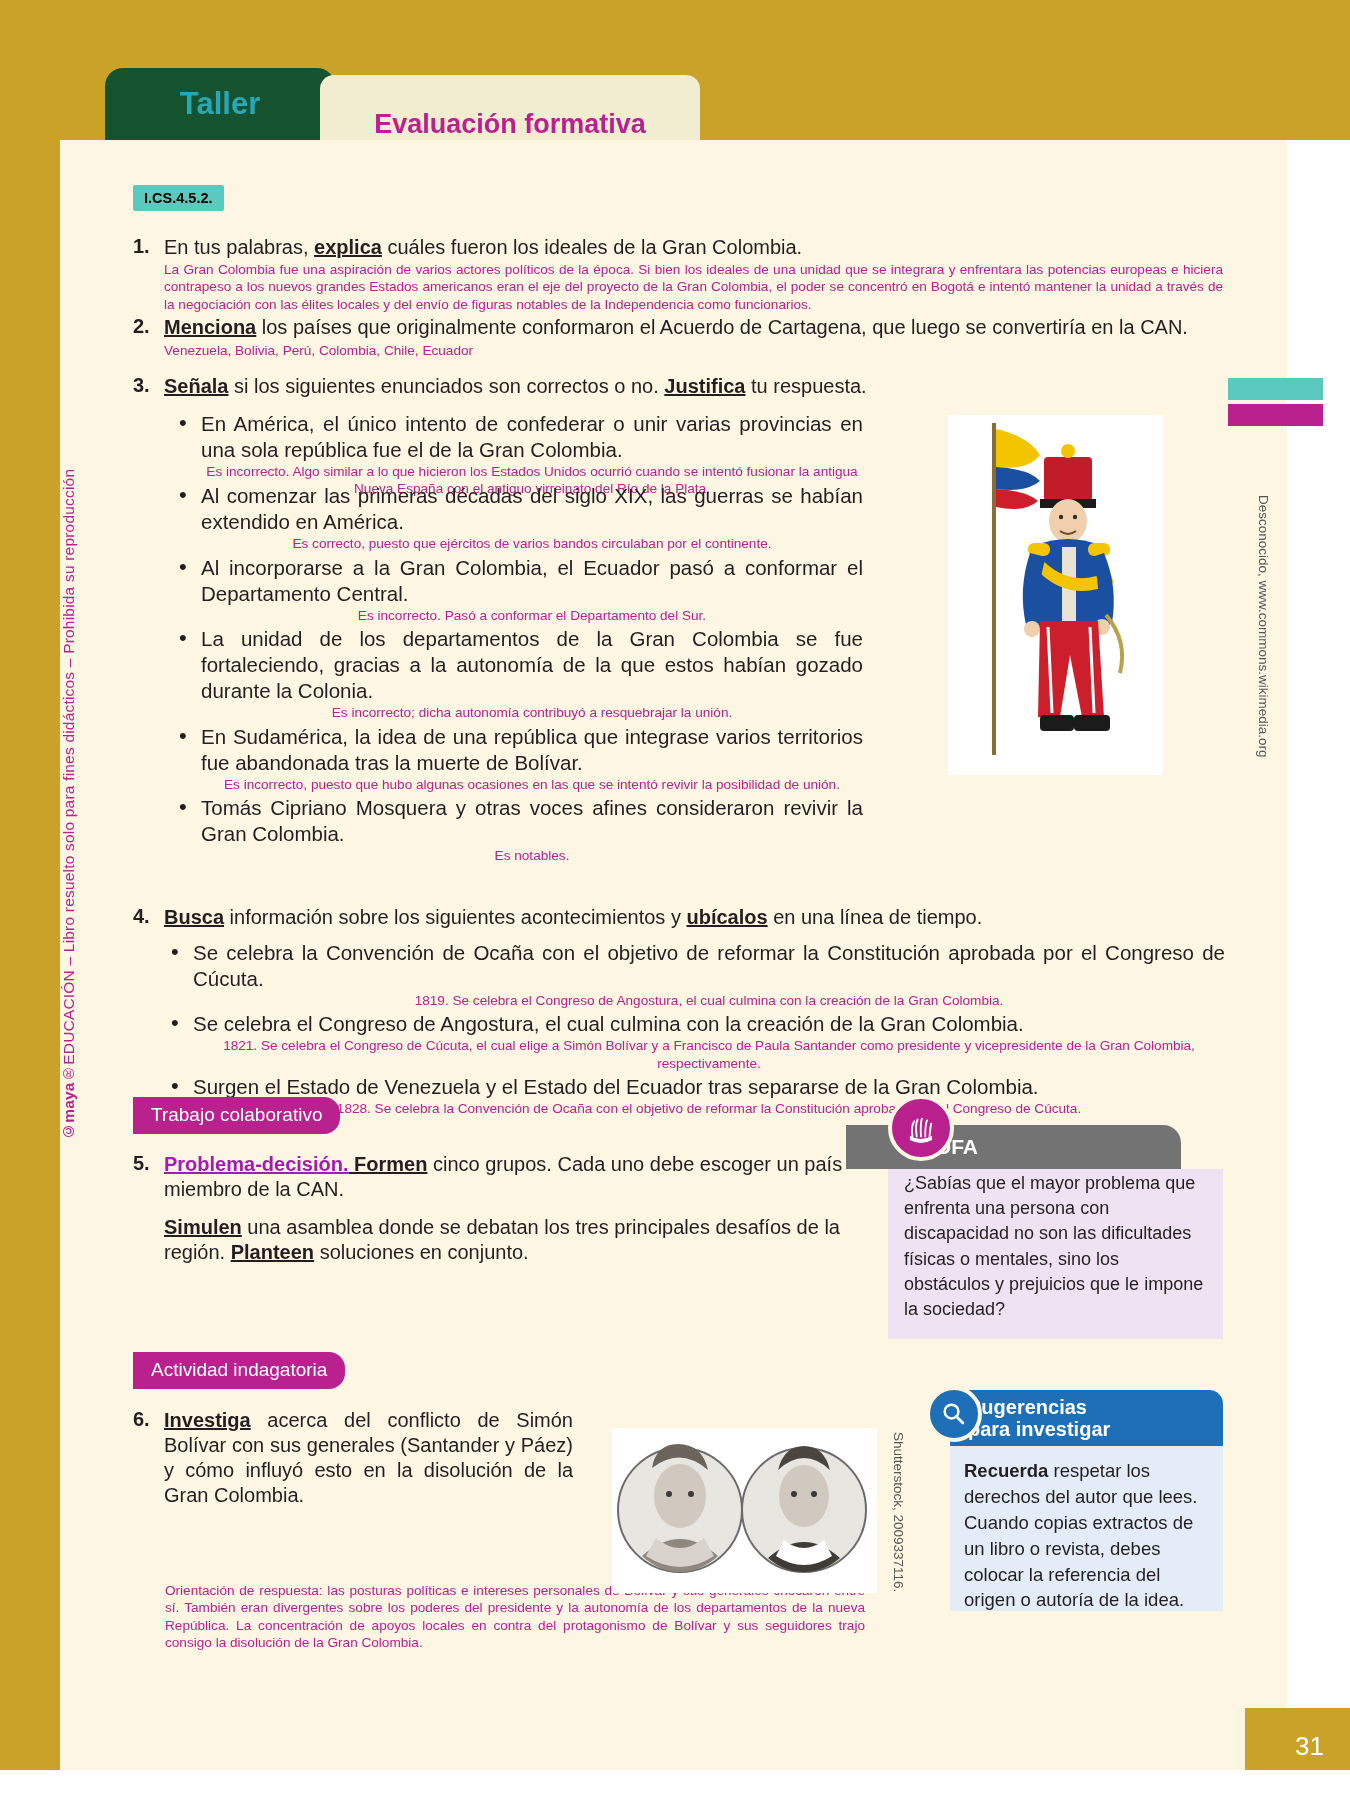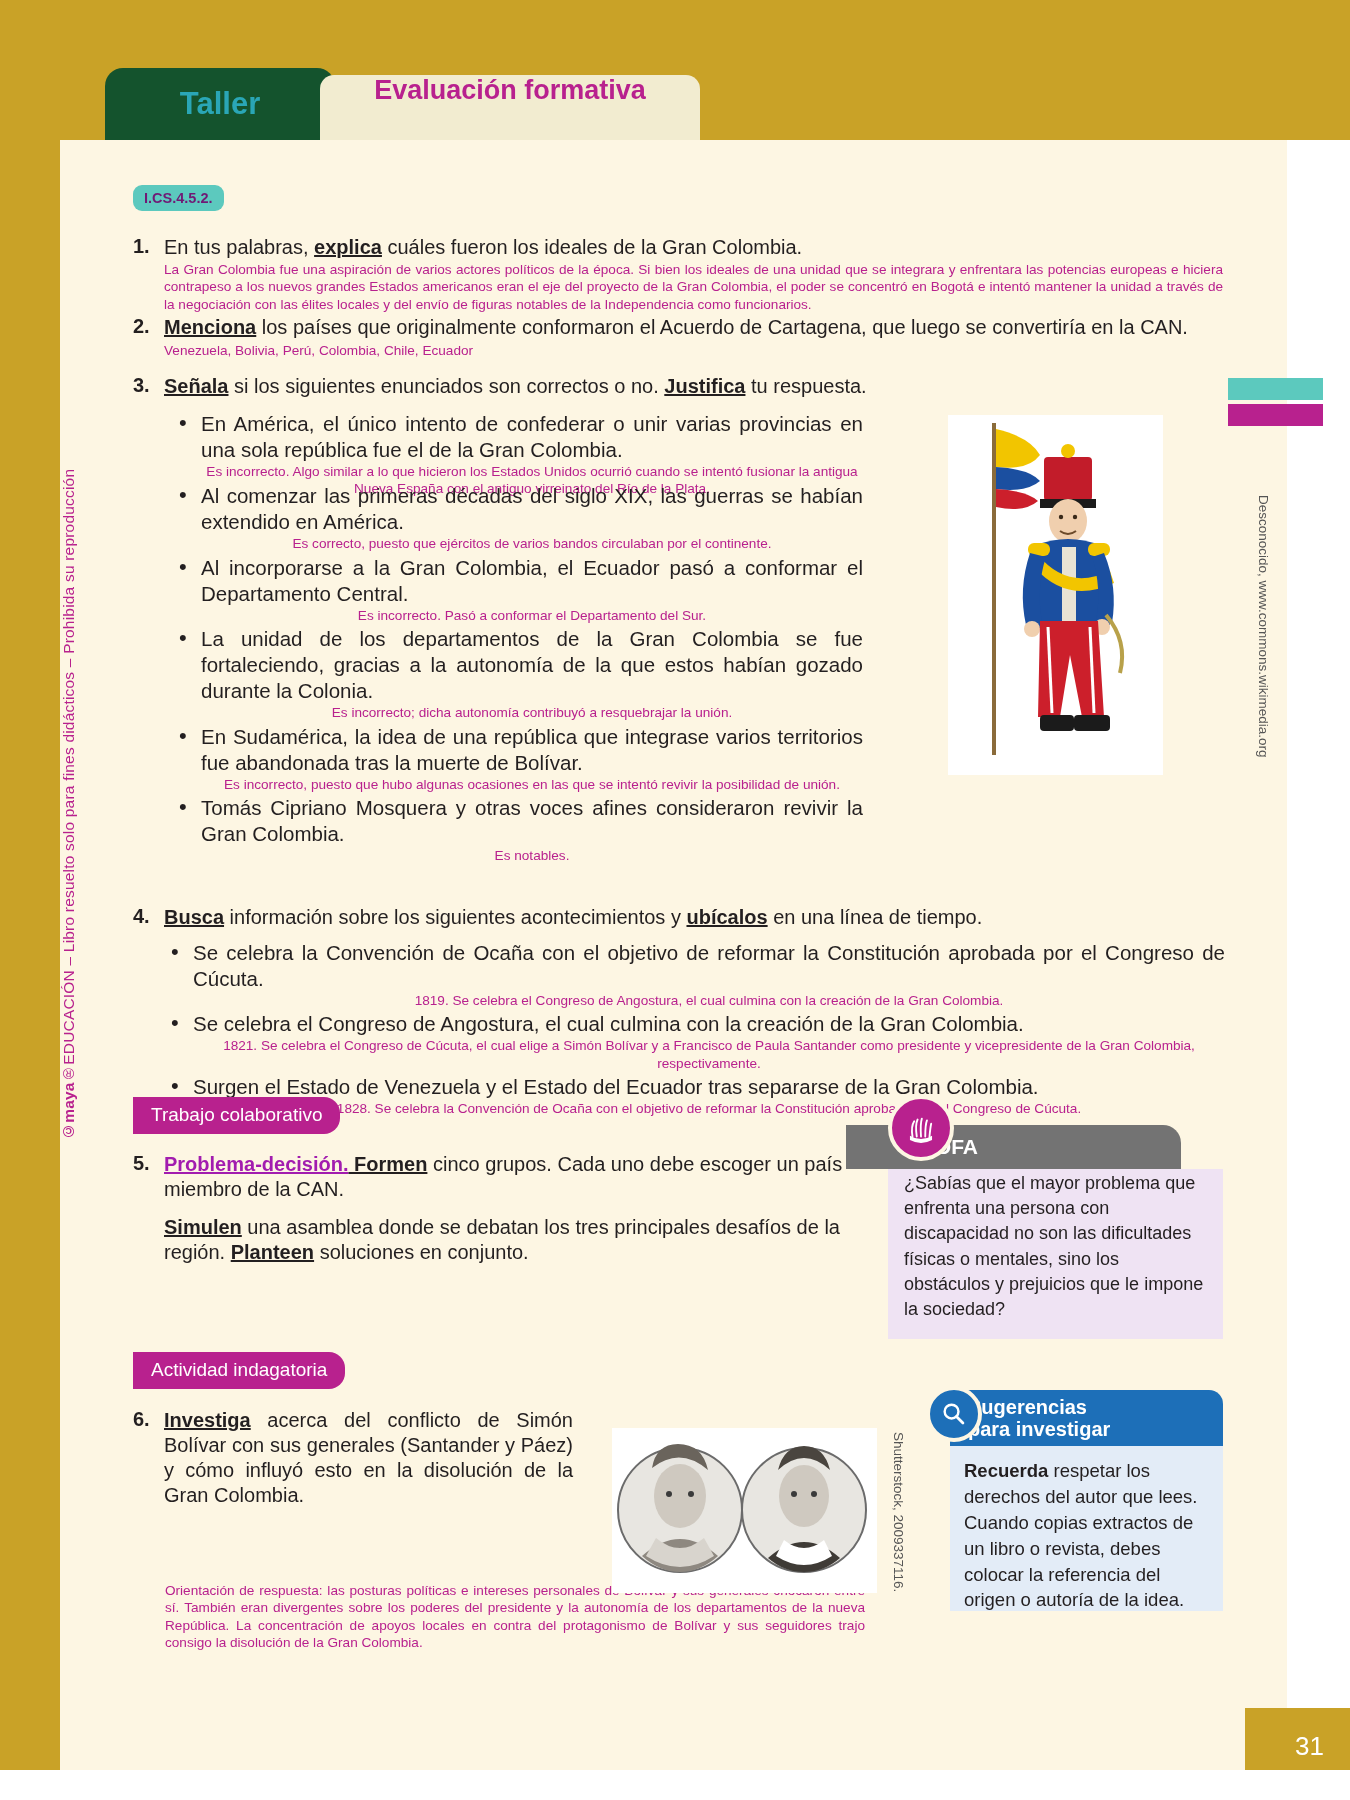--- a/index.html
+++ b/index.html
@@ -37,21 +37,21 @@
     position:absolute; left:105px; top:68px; width:230px; height:72px;
     background:#14532d; border-radius:18px 18px 0 0;
     display:flex; align-items:center; justify-content:center;
   }
   .tab-taller span {
     color:#2aa6b6; font-size:31px; font-weight:bold;
   }
   .tab-eval {
     position:absolute; left:320px; top:75px; width:380px; height:65px;
     background:#f2ecd0; border-radius:14px 14px 0 0;
-    display:flex; align-items:flex-start; justify-content:center;
+    display:flex; align-items:flex-end; justify-content:center;
   }
   .tab-eval span {
     color:#b8218e; font-size:27px; font-weight:bold;
   }
 
   
   .side-vertical {
     position:absolute; left:60px; top:420px; width:36px; height:720px;
     writing-mode:vertical-rl; transform:rotate(180deg);
     color:#b8218e; font-size:15.5px; letter-spacing:0.2px;
@@ -77,22 +77,22 @@
     background:#5cc9be;
   }
   .bar-magenta {
     position:absolute; left:1228px; top:404px; width:95px; height:22px;
     background:#b8218e;
   }
 
   
   .code-badge {
     position:absolute; left:133px; top:185px;
-    background:#5cc9be; color:#701a75; font-size:14.5px; font-weight:bold;
-    padding:5px 11px; border-radius:9px;
+    background:#5cc9be; color:#000000; font-size:14.5px; font-weight:bold;
+    padding:5px 11px; border-radius:2px;
   }
 
   .content { position:absolute; left:133px; top:235px; width:1090px; }
 
   .q-row { display:flex; gap:9px; align-items:flex-start; }
   .q-num { font-weight:bold; font-size:20px; color:#231f20; min-width:22px; }
   .q-text { font-size:20px; color:#231f20; line-height:1.25; }
   .q-text b { font-weight:bold;text-decoration:underline; }
 
   .ans { color:#b8218e; font-size:13.6px; line-height:1.28; }

